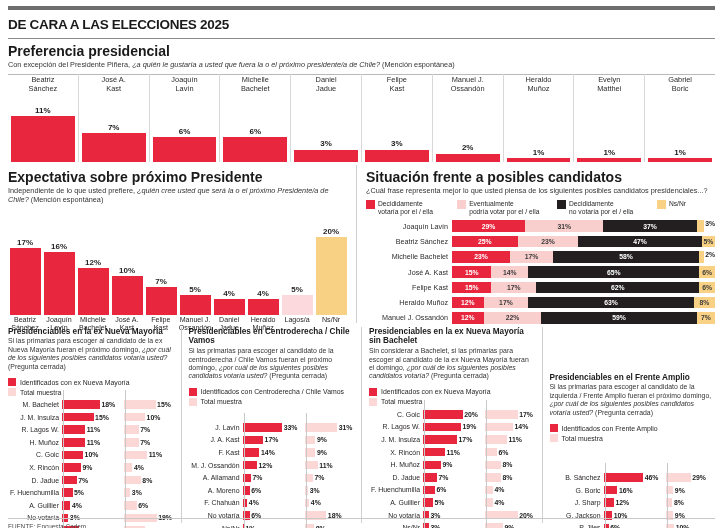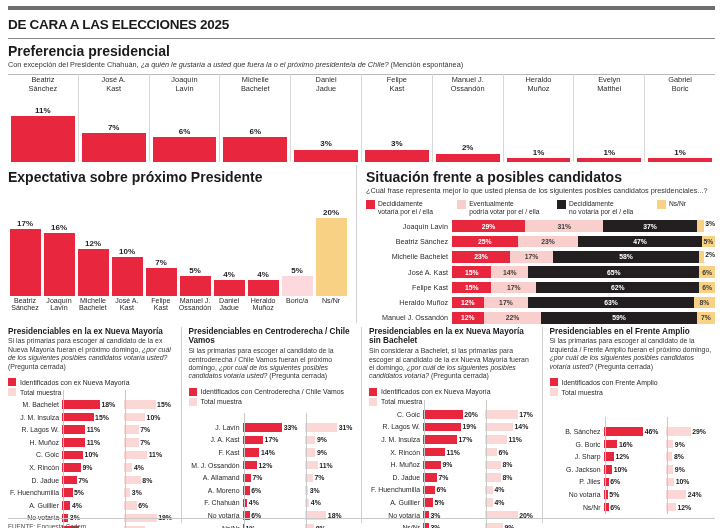--- a/index.html
+++ b/index.html
@@ -72,21 +72,21 @@
   .seg.s1 { background:#e8273f; color:#fff; }
   .seg.s2 { background:#f8cfcd; color:#3a3a3a; }
   .seg.s3 { background:#231f20; color:#fff; }
   .seg.s4 { background:#f8d184; color:#3a3a3a; }
   .seg-out { font-size:6.8px; font-weight:bold; color:#231f20; padding-left:1px; }
 
   
   .bottom { display:flex; margin-top:4px; height:196px; }
   .panel { flex:1 1 0; padding:0 7px; border-right:1px solid #cfcfcf; position:relative; }
   .panel:first-child { padding-left:0; }
-  .panel:last-child { border-right:none; padding-right:0; }
+  .panel:last-child { border-right:none; padding-right:0;margin-top:46px; }
   .p-title { font-size:8.2px; font-weight:bold; line-height:1.2; color:#1a1a1a; }
   .p-sub { font-size:6.9px; line-height:1.22; color:#333; margin-top:1px; }
   .p-sub .it { font-style:italic; }
   .p-legend { margin-top:7px; }
   .p-leg-row { display:flex; align-items:center; font-size:6.9px; margin-bottom:2px; }
   .p-leg-sw { width:8px; height:8px; flex:0 0 8px; margin-right:4px; }
   .p-rows { margin-top:3px; position:relative; }
   .p-row { display:flex; align-items:center; height:11px; margin-bottom:1.6px; }
   .p-name { width:54px; text-align:right; padding-right:3px; font-size:6.9px; white-space:nowrap; }
   .p-colA { width:55px; display:flex; align-items:center; }
@@ -103,21 +103,21 @@
 <body>
 
 <div class="page">
 
   <div class="topbar"></div>
   <div class="maintitle">DE CARA A LAS ELECCIONES 2025</div>
   <div class="rule-thin"></div>
 
   <div class="sec-title">Preferencia presidencial</div>
   <div class="sec-sub">
-    <span>Con excepción del Presidente Chahuán,</span>
+    <span>Con excepción del Presidente Piñera,</span>
     <span class="it">¿a quién le gustaría a usted que fuera la o el próximo presidente/a de Chile?</span>
     <span>(Mención espontánea)</span>
   </div>
 
   <div class="pref-wrap">
     <div class="rule-hair"></div>
     <div class="pref-cols" id="pref-cols">
         <div class="pref-col">
           <div class="pref-name">Beatriz<br>Sánchez</div>
           <div class="pref-barbox">
@@ -188,20 +188,25 @@
             <div class="pref-bar" style="height: 4.18182px; background: rgb(232, 39, 63);"></div>
           </div>
         </div>
       </div>
   </div>
 
   <div class="mid">
 
     <div class="mid-left">
       <div class="sec-title">Expectativa sobre próximo Presidente</div>
+      <div class="sec-sub">
+        <span>Independiente de lo que usted prefiere,</span>
+        <span class="it">¿quién cree usted que será la o el próximo Presidente/a de Chile?</span>
+        <span>(Mención espontánea)</span>
+      </div>
       <div class="exp-chart" id="exp-chart">
           <div class="exp-col">
             <div class="exp-val">17%</div>
             <div class="exp-bar" style="height: 66.3px; background: rgb(232, 39, 63);"></div>
           </div>
           <div class="exp-col">
             <div class="exp-val">16%</div>
             <div class="exp-bar" style="height: 62.4px; background: rgb(232, 39, 63);"></div>
           </div>
           <div class="exp-col">
@@ -239,21 +244,21 @@
         </div>
       <div class="exp-names" id="exp-names">
           <div class="exp-name">Beatriz<br>Sánchez</div>
           <div class="exp-name">Joaquín<br>Lavín</div>
           <div class="exp-name">Michelle<br>Bachelet</div>
           <div class="exp-name">José A.<br>Kast</div>
           <div class="exp-name">Felipe<br>Kast</div>
           <div class="exp-name">Manuel J.<br>Ossandón</div>
           <div class="exp-name">Daniel<br>Jadue</div>
           <div class="exp-name">Heraldo<br>Muñoz</div>
-          <div class="exp-name">Boric/a</div>
+          <div class="exp-name">Lagos/a</div>
           <div class="exp-name">Ns/Nr</div>
         </div>
     </div>
 
     <div class="mid-div"></div>
 
     <div class="mid-right">
       <div class="sec-title">Situación frente a posibles candidatos</div>
       <div class="sec-sub it">¿Cuál frase representa mejor lo que usted piensa de los siguientes posibles candidatos presidenciales...?</div>
       <div class="legend" id="sit-legend">

